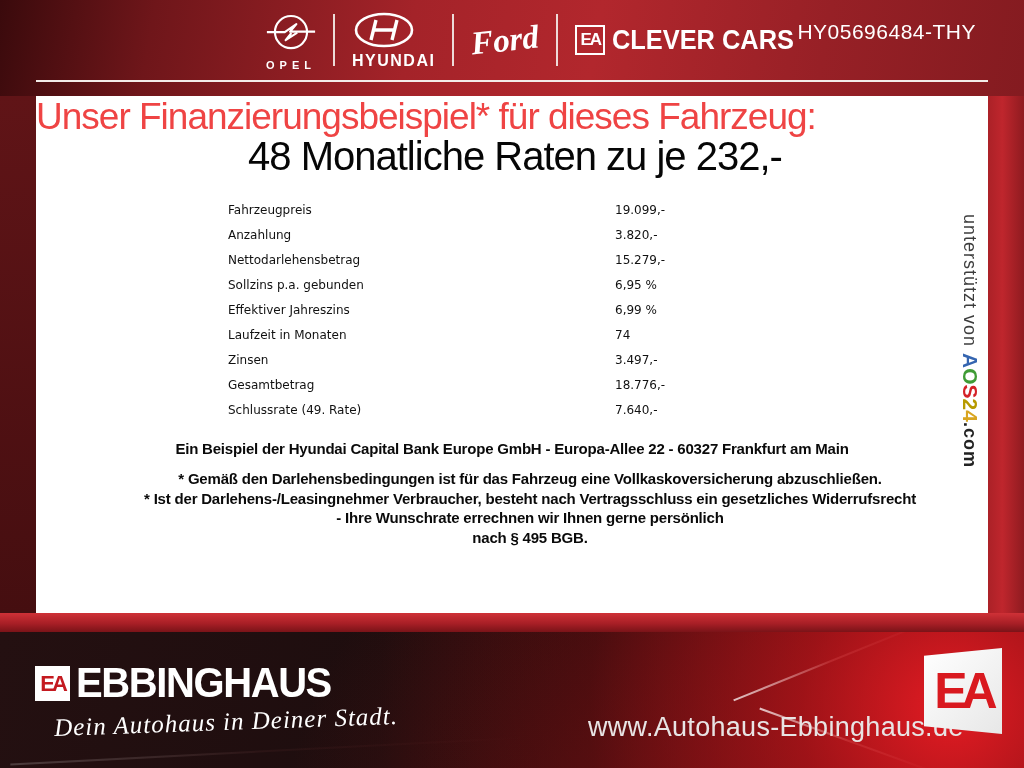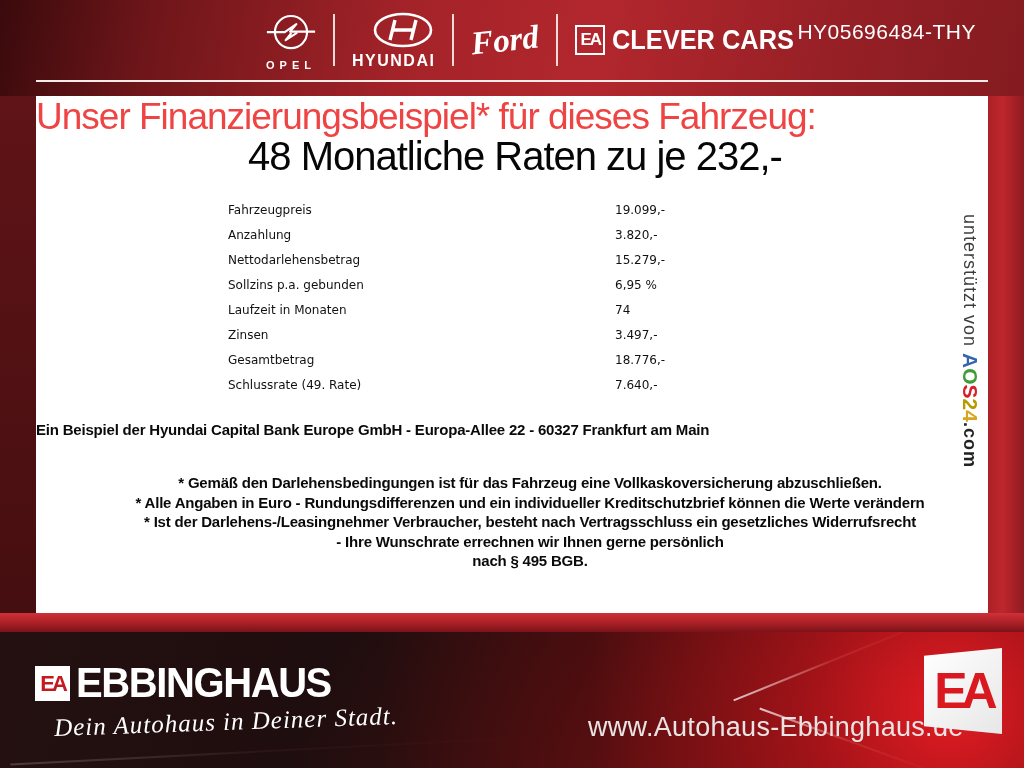--- a/index.html
+++ b/index.html
@@ -5,42 +5,42 @@
   * { margin:0; padding:0; box-sizing:border-box; }
   html,body { width:1024px; height:768px; }
   body { font-family:"Liberation Sans", sans-serif; overflow:hidden; background:#2a0808; }
   .page { position:relative; width:1024px; height:768px; }
 
   
   .header { position:relative; width:100%; height:96px;
     background:linear-gradient(100deg,#3a0a0c 0%,#6f161a 15%,#a42329 40%,#b2272d 58%,#972026 80%,#841b20 100%); }
   .header-line { position:absolute; left:36px; right:36px; top:80px; height:2px; background:#f3ece9; }
   .logo-row { position:absolute; left:266px; top:8px; height:64px; display:flex; align-items:center; gap:17px; color:#fff; }
-  .brand { display:flex; flex-direction:column; align-items:flex-end; justify-content:center; }
+  .brand { display:flex; flex-direction:column; align-items:flex-start; justify-content:center; }
   .brand-label { font-size:11px; font-weight:700; letter-spacing:5px; margin-top:2px; }
   .brand-label.hy { font-size:16px; letter-spacing:1.5px; }
   .sep { width:2px; height:52px; background:rgba(245,240,236,.9); }
   .ford-script { font-family:"Liberation Serif", serif; font-style:italic; font-weight:700; font-size:33px; transform:rotate(-6deg); }
   .clever { display:flex; align-items:center; gap:7px; }
   .ea-badge-sm { width:30px; height:30px; border:2px solid #fff; display:flex; align-items:center; justify-content:center;
     font-weight:800; font-size:17px; letter-spacing:-2px; color:#fff; }
   .clever-label { font-weight:700; font-size:27px; letter-spacing:0; transform:scaleX(.94); transform-origin:left; white-space:nowrap; }
   .stock-no { position:absolute; right:48px; top:20px; color:#fff; font-size:21px; letter-spacing:.5px; }
 
   
   .main-wrap { display:flex; width:100%; height:517px; }
   .band-left { width:36px; background:linear-gradient(to bottom,#601417,#450e10); }
   .band-right { width:36px; background:linear-gradient(to right,#ab2127,#bf262d 40%,#8f1b20 100%); }
   .panel { position:relative; width:952px; background:#fff; color:#000; padding-top:4px; }
   .title1 { font-size:37px; line-height:34px; letter-spacing:-1px; color:#ef4444; }
   .title2 { text-align:center; font-size:40px; line-height:44px; letter-spacing:-1px; color:#060606;padding-left:6px; }
   .fin-table { margin:20px 0 0 192px; font-family:"DejaVu Sans", sans-serif; font-size:12px; color:#111; }
   .fin-row { display:grid; grid-template-columns:387px auto; height:25px; line-height:25px; white-space:nowrap; }
-  .bank-line { margin-top:23px; text-align:left; font-weight:700; font-size:15px; letter-spacing:-.2px; color:#0a0a0a; }
-  .disclaimers { margin-top:35px;padding-left:36px; }
+  .bank-line { margin-top:17px; text-align:center; font-weight:700; font-size:15px; letter-spacing:-.2px; color:#0a0a0a; }
+  .disclaimers { margin-top:12px;padding-left:36px; }
   .disc-line { text-align:center; font-weight:700; font-size:15px; line-height:19.5px; letter-spacing:-.2px; color:#0a0a0a; }
 
   
   .supported { position:absolute; top:118px; right:6px; writing-mode:vertical-rl; white-space:nowrap;
     font-size:18px; color:#3c3c3c; letter-spacing:1px; }
   .aos-letters { font-weight:800; font-size:21px; letter-spacing:0; }
   .aos-suffix { font-weight:700; color:#222; }
 
   
   .footer-stripe { width:100%; height:19px; background:linear-gradient(to bottom,#cf3137,#a81f26 55%,#7a1318); }
@@ -118,20 +118,24 @@
           </div>
         <div class="fin-row">
             <span>Nettodarlehensbetrag</span>
             <span>15.279,-</span>
           </div>
         <div class="fin-row">
             <span>Sollzins p.a. gebunden</span>
             <span>6,95 %</span>
           </div>
         <div class="fin-row">
+            <span>Effektiver Jahreszins</span>
+            <span>6,99 %</span>
+          </div>
+        <div class="fin-row">
             <span>Laufzeit in Monaten</span>
             <span>74</span>
           </div>
         <div class="fin-row">
             <span>Zinsen</span>
             <span>3.497,-</span>
           </div>
         <div class="fin-row">
             <span>Gesamtbetrag</span>
             <span>18.776,-</span>
@@ -139,21 +143,20 @@
         <div class="fin-row">
             <span>Schlussrate (49. Rate)</span>
             <span>7.640,-</span>
           </div>
       </div>
 
       <div class="bank-line">Ein Beispiel der Hyundai Capital Bank Europe GmbH - Europa-Allee 22 - 60327 Frankfurt am Main</div>
 
       <div class="disclaimers">
         <div class="disc-line">* Gemäß den Darlehensbedingungen ist für das Fahrzeug eine Vollkaskoversicherung abzuschließen.</div>
-        <div class="disc-line">* Alle Angaben in Euro - Rundungsdifferenzen und ein individueller Kreditschutzbrief können die Werte verändern</div>
         <div class="disc-line">* Ist der Darlehens-/Leasingnehmer Verbraucher, besteht nach Vertragsschluss ein gesetzliches Widerrufsrecht</div>
         <div class="disc-line">- Ihre Wunschrate errechnen wir Ihnen gerne persönlich</div>
         <div class="disc-line">nach § 495 BGB.</div>
       </div>
 
       <div class="supported">
         <span>unterstützt von </span><span class="aos-letters"><span style="color: rgb(53, 101, 176);">A</span><span style="color: rgb(63, 155, 53);">O</span><span style="color: rgb(212, 33, 39);">S</span><span style="color: rgb(183, 154, 0);">2</span><span style="color: rgb(217, 165, 32);">4</span></span><span class="aos-suffix">.com</span>
       </div>
     </div>
     <div class="band-right"></div>

